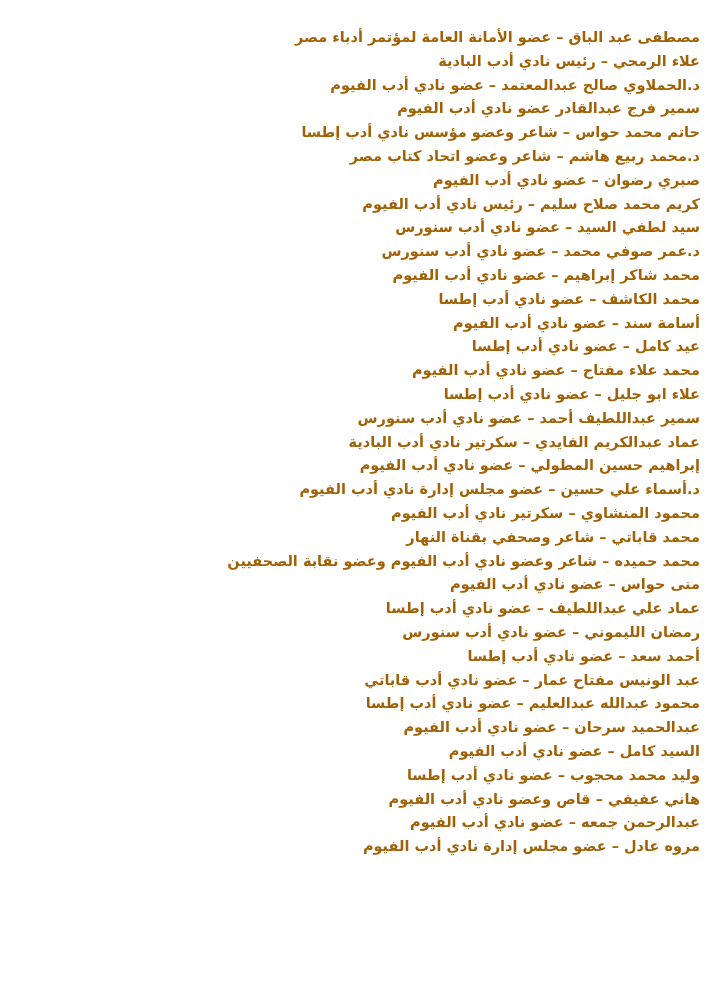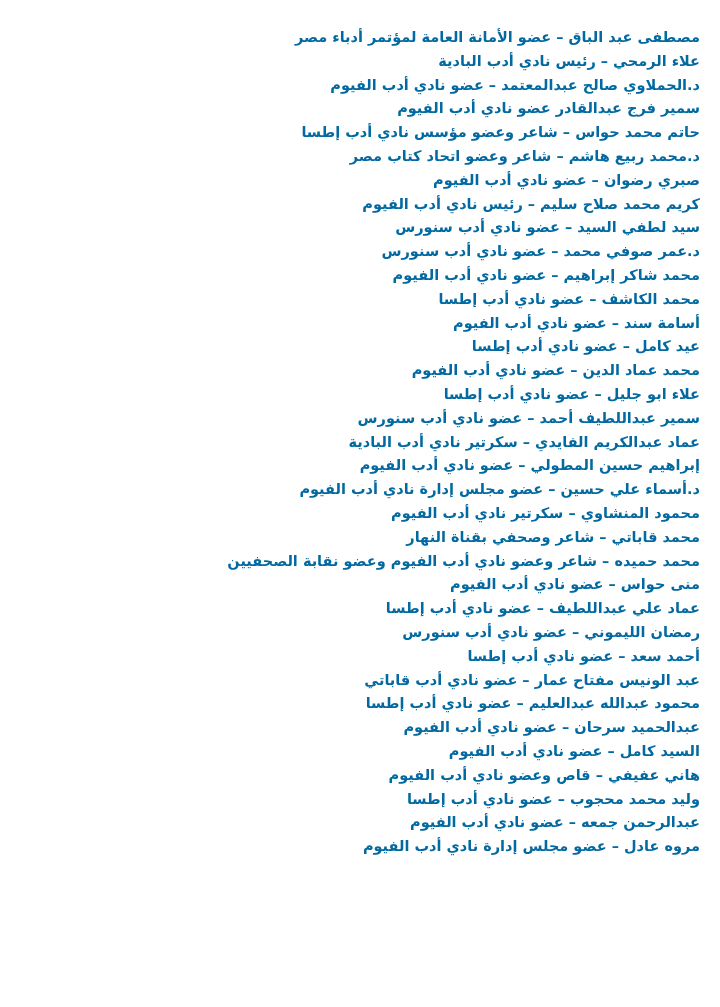--- a/index.html
+++ b/index.html
@@ -27,21 +27,21 @@
     right: 20px;
     left: 20px;
     direction: rtl;
     text-align: right;
   }
   .member-line {
     height: 23.8px;
     line-height: 23.8px;
     font-size: 14.5px;
     font-weight: bold;
-    color: #0369a1;
+    color: #a16207;
     white-space: nowrap;
     letter-spacing: 0px;
   }
 </style>
 </head>
 <body>
 
 <div class="doc-page">
   <div class="members-list">
 
@@ -52,35 +52,35 @@
       <div class="member-line">حاتم محمد حواس – شاعر وعضو مؤسس نادي أدب إطسا</div>
       <div class="member-line">د.محمد ربيع هاشم – شاعر وعضو اتحاد كتاب مصر</div>
       <div class="member-line">صبري رضوان – عضو نادي أدب الفيوم</div>
       <div class="member-line">كريم  محمد صلاح سليم – رئيس نادي أدب الفيوم</div>
       <div class="member-line">سيد لطفي السيد – عضو نادي أدب سنورس</div>
       <div class="member-line">د.عمر صوفي محمد – عضو نادي أدب سنورس</div>
       <div class="member-line">محمد شاكر إبراهيم – عضو نادي أدب الفيوم</div>
       <div class="member-line">محمد الكاشف – عضو نادي أدب إطسا</div>
       <div class="member-line">أسامة سند – عضو نادي أدب الفيوم</div>
       <div class="member-line">عيد كامل – عضو نادي أدب إطسا</div>
-      <div class="member-line">محمد عماد الدين – عضو نادي أدب الفيوم</div>
+      <div class="member-line">محمد علاء مفتاح – عضو نادي أدب الفيوم</div>
       <div class="member-line">علاء ابو جليل – عضو نادي أدب إطسا</div>
       <div class="member-line">سمير عبداللطيف أحمد – عضو نادي أدب سنورس</div>
       <div class="member-line">عماد عبدالكريم الفايدي – سكرتير نادي أدب البادية</div>
       <div class="member-line">إبراهيم حسين المطولي – عضو نادي أدب الفيوم</div>
       <div class="member-line">د.أسماء علي حسين – عضو مجلس إدارة نادي أدب الفيوم</div>
       <div class="member-line">محمود المنشاوي – سكرتير نادي أدب الفيوم</div>
       <div class="member-line">محمد قاباتي – شاعر وصحفي بقناة النهار</div>
       <div class="member-line">محمد حميده – شاعر وعضو نادي أدب الفيوم وعضو نقابة الصحفيين</div>
       <div class="member-line">منى حواس – عضو نادي أدب الفيوم</div>
       <div class="member-line">عماد علي عبداللطيف – عضو نادي أدب إطسا</div>
       <div class="member-line">رمضان الليموني – عضو نادي أدب سنورس</div>
       <div class="member-line">أحمد سعد – عضو نادي أدب إطسا</div>
       <div class="member-line">عبد الونيس مفتاح عمار – عضو نادي أدب قاباتي</div>
       <div class="member-line">محمود عبدالله عبدالعليم – عضو نادي أدب إطسا</div>
       <div class="member-line">عبدالحميد سرحان – عضو نادي أدب الفيوم</div>
       <div class="member-line">السيد كامل – عضو نادي أدب الفيوم</div>
+      <div class="member-line">وليد محمد محجوب – عضو نادي أدب إطسا</div>
       <div class="member-line">هاني عفيفي – قاص وعضو نادي أدب الفيوم</div>
-      <div class="member-line">وليد محمد محجوب – عضو نادي أدب إطسا</div>
       <div class="member-line">عبدالرحمن جمعه – عضو نادي أدب الفيوم</div>
       <div class="member-line">مروه عادل – عضو مجلس إدارة نادي أدب الفيوم</div>
     </div>
 </div>
 
 </body></html>

